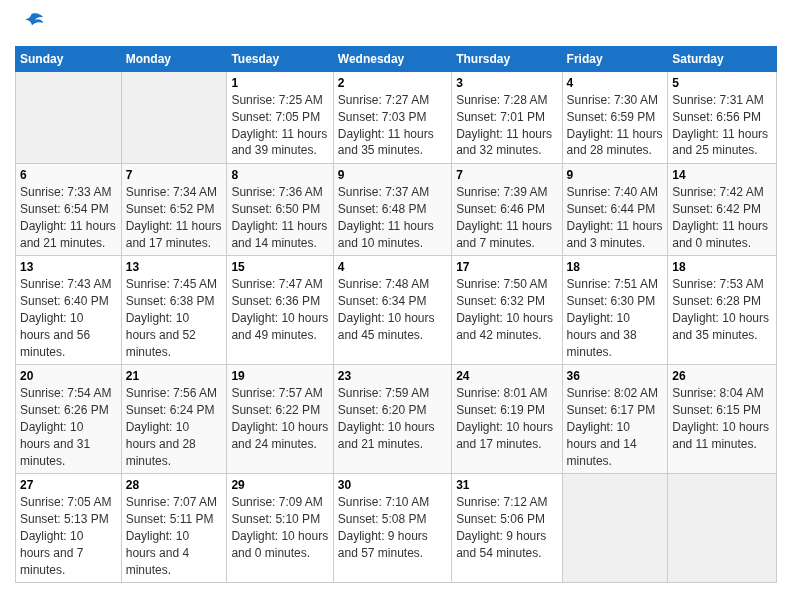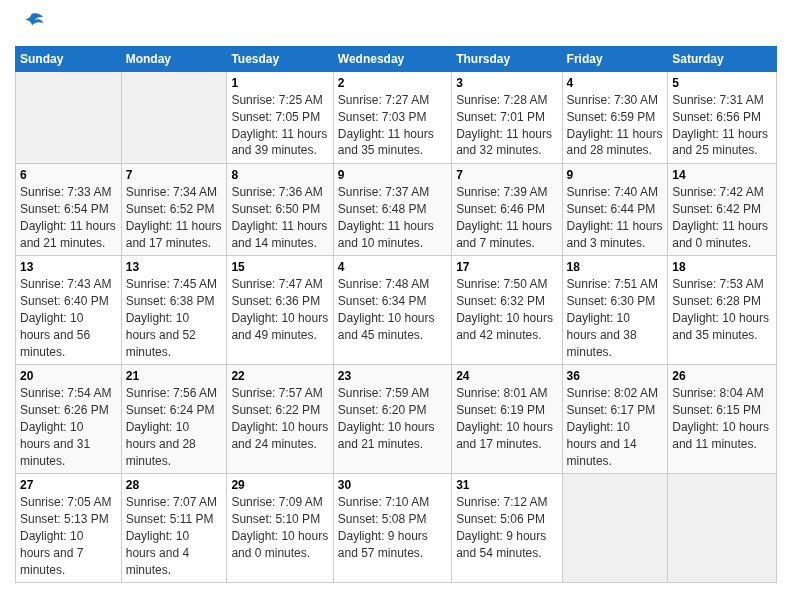--- a/index.html
+++ b/index.html
@@ -221,21 +221,21 @@
         <tr>
           <td>
             <span class="day-num">20</span>
             <div class="day-info">Sunrise: 7:54 AM<br>Sunset: 6:26 PM<br>Daylight: 10 hours and 31 minutes.</div>
           </td>
           <td>
             <span class="day-num">21</span>
             <div class="day-info">Sunrise: 7:56 AM<br>Sunset: 6:24 PM<br>Daylight: 10 hours and 28 minutes.</div>
           </td>
           <td>
-            <span class="day-num">22</span>
+            <span class="day-num">19</span>
             <div class="day-info">Sunrise: 7:57 AM<br>Sunset: 6:22 PM<br>Daylight: 10 hours and 24 minutes.</div>
           </td>
           <td>
             <span class="day-num">23</span>
             <div class="day-info">Sunrise: 7:59 AM<br>Sunset: 6:20 PM<br>Daylight: 10 hours and 21 minutes.</div>
           </td>
           <td>
             <span class="day-num">24</span>
             <div class="day-info">Sunrise: 8:01 AM<br>Sunset: 6:19 PM<br>Daylight: 10 hours and 17 minutes.</div>
           </td>

